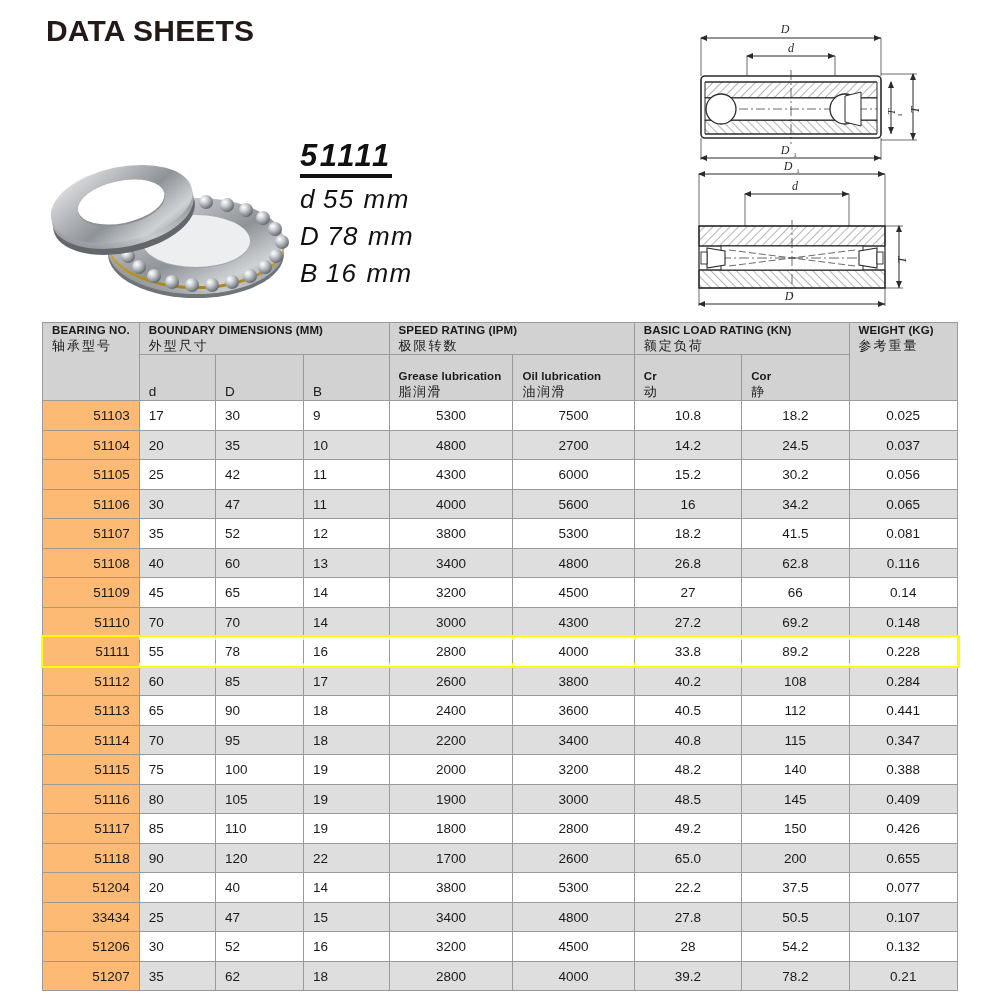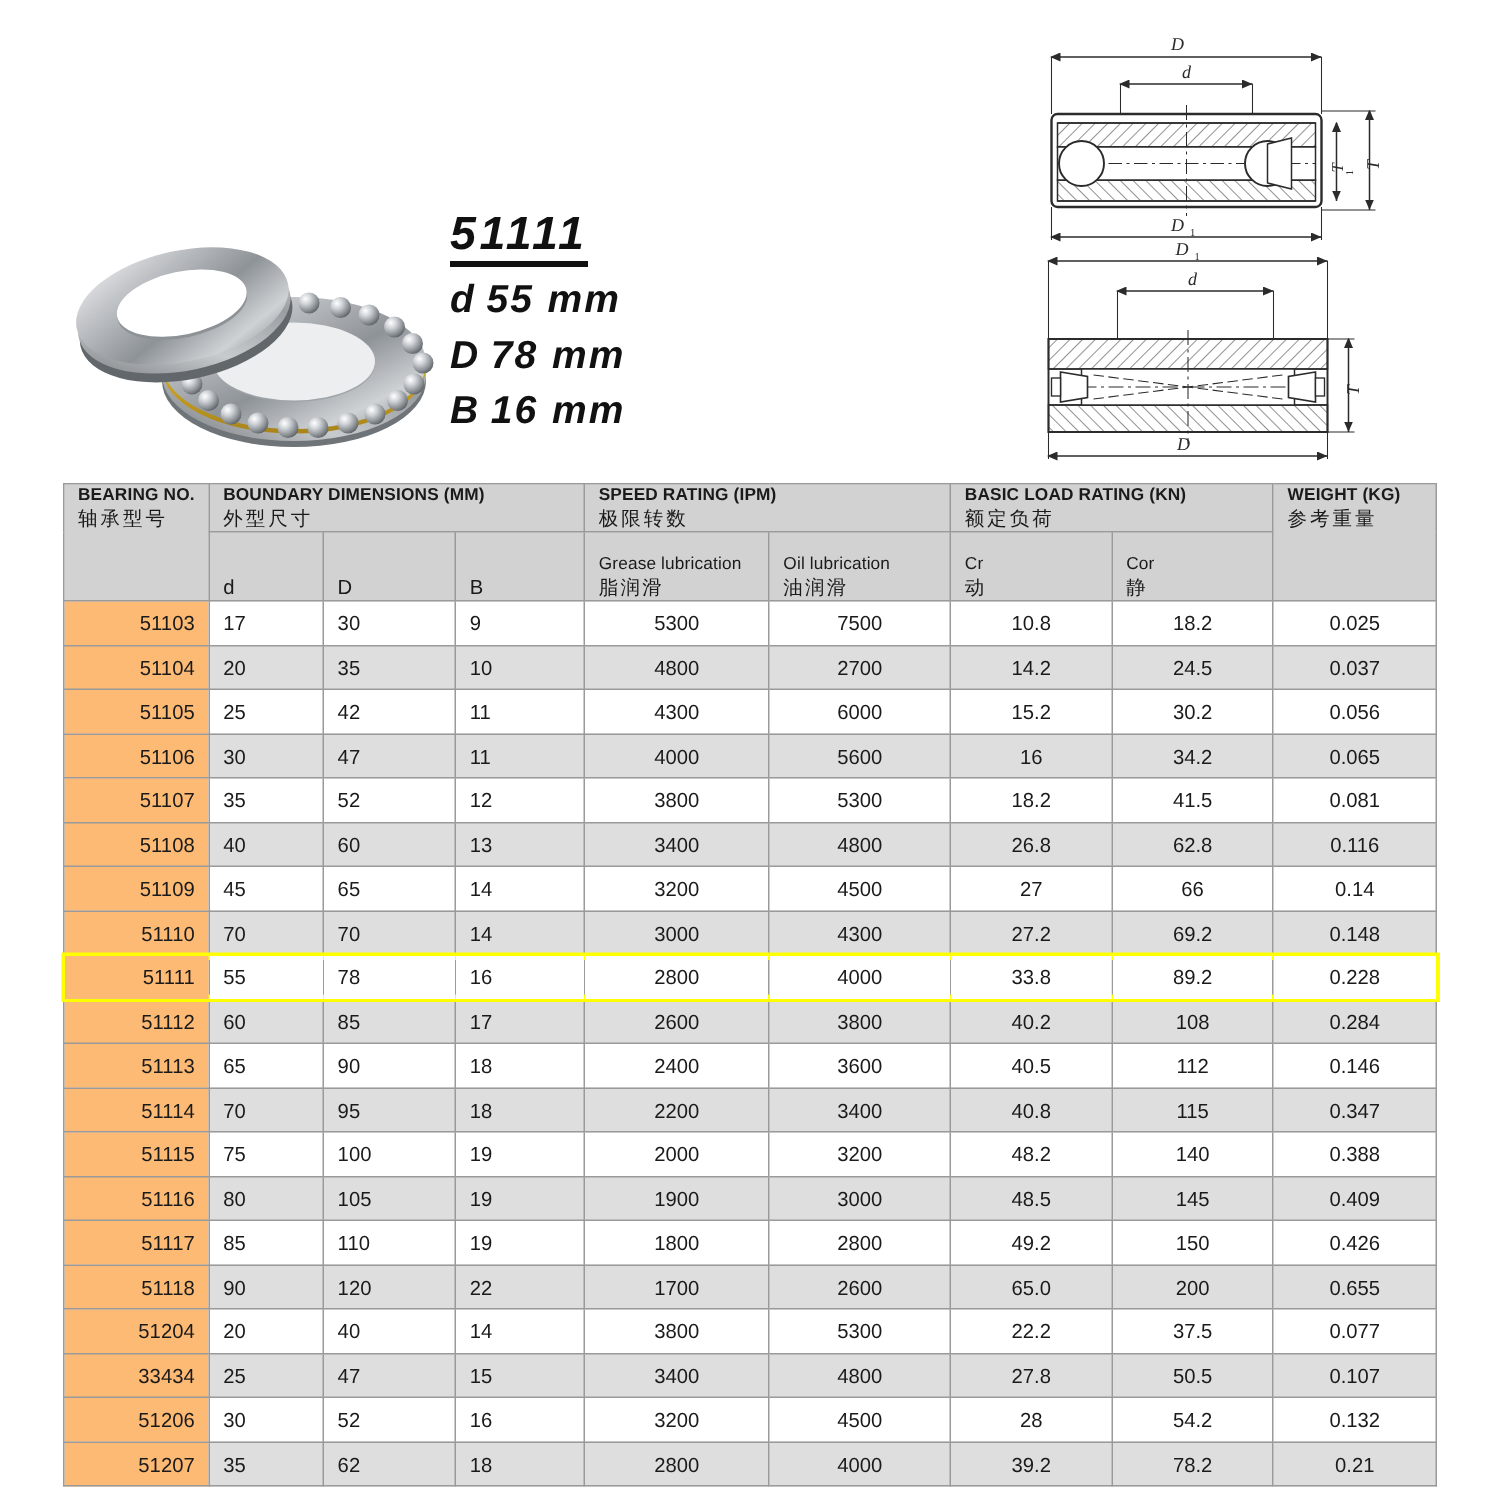--- a/index.html
+++ b/index.html
@@ -29,21 +29,21 @@
 
   
   #spec-block { position:absolute; left:300px; top:140px; }
   #spec-model {
     font-size:31px; font-weight:bold; font-style:italic;
     letter-spacing:2.5px; color:#111;
     border-bottom:4px solid #111; display:inline-block;
     padding-bottom:1px; line-height:1.05;
   }
   .spec-dim {
-    font-size:26px; font-weight:bold; font-style:italic;
+    font-size:26px; font-weight:normal; font-style:italic;
     letter-spacing:1.4px; color:#111; margin-top:6px; white-space:nowrap;
   }
   .spec-dim .sym { margin-right:7px; }
   .spec-dim .num { margin-right:9px; }
 
   
   #drawings { position:absolute; left:685px; top:8px; width:310px; height:305px; }
 
   
   #bearing-table {
@@ -61,21 +61,21 @@
   thead th {
     background:#d2d2d2;
     text-align:left;
     vertical-align:top;
     padding-top:7px;
     padding-bottom:6px;
     line-height:1.28;
   }
   .hdr-en { font-weight:bold; font-size:11.5px; letter-spacing:0.1px; white-space:nowrap; }
   .hdr-cn { font-size:13px; letter-spacing:2px; white-space:nowrap; }
-  .hdr-sub-en { font-size:11.5px; font-weight:normal; letter-spacing:0.1px; white-space:nowrap; }
+  .hdr-sub-en { font-size:11.5px; font-weight:bold; letter-spacing:0.1px; white-space:nowrap; }
   .hdr-sub-cn { font-size:13px; letter-spacing:1.5px; white-space:nowrap; }
   th.sub-centered { text-align:left; vertical-align:bottom; padding-bottom:7px; height:46px; }
   th.sub-letter { font-size:13.5px; text-align:left; vertical-align:bottom; padding-bottom:7px; }
 
   tbody td { height:29.5px; }
   td.c-model {
     background:#fdba74; text-align:right;
     font-size:13.5px; padding-left:14px;
   }
   td.c-dim { text-align:left; font-size:13.5px; padding-left:13px;margin-left:44px; }
@@ -95,20 +95,21 @@
   col.w-gl    { width:124px; }
   col.w-ol    { width:124px; }
   col.w-cr    { width:110px; }
   col.w-cor   { width:110px; }
   col.w-wt    { width:110px; }
 </style>
 </head>
 <body>
 
 <div id="title-block">
+  <div id="title-line2">DATA SHEETS</div>
 </div>
 
 <div id="product-photo">
   <svg viewBox="0 0 256 160" width="256" height="160">
     <defs>
       <linearGradient id="steelA" x1="0" y1="0" x2="1" y2="1">
         <stop offset="0" stop-color="#f2f3f4"></stop>
           <stop offset="0.3" stop-color="#b9bcc0"></stop>
         <stop offset="0.55" stop-color="#8e9398"></stop>
           <stop offset="0.8" stop-color="#cfd2d5"></stop>
@@ -467,21 +468,21 @@
       </tr>
       <tr class="odd">
         <td class="c-model">51113</td>
         <td class="c-dim">65</td>
         <td class="c-dim">90</td>
         <td class="c-dim">18</td>
         <td class="c-num">2400</td>
         <td class="c-num">3600</td>
         <td class="c-num">40.5</td>
         <td class="c-num">112</td>
-        <td class="c-num">0.146</td>
+        <td class="c-num">0.441</td>
       </tr>
       <tr class="even">
         <td class="c-model">51114</td>
         <td class="c-dim">70</td>
         <td class="c-dim">95</td>
         <td class="c-dim">18</td>
         <td class="c-num">2200</td>
         <td class="c-num">3400</td>
         <td class="c-num">40.8</td>
         <td class="c-num">115</td>

